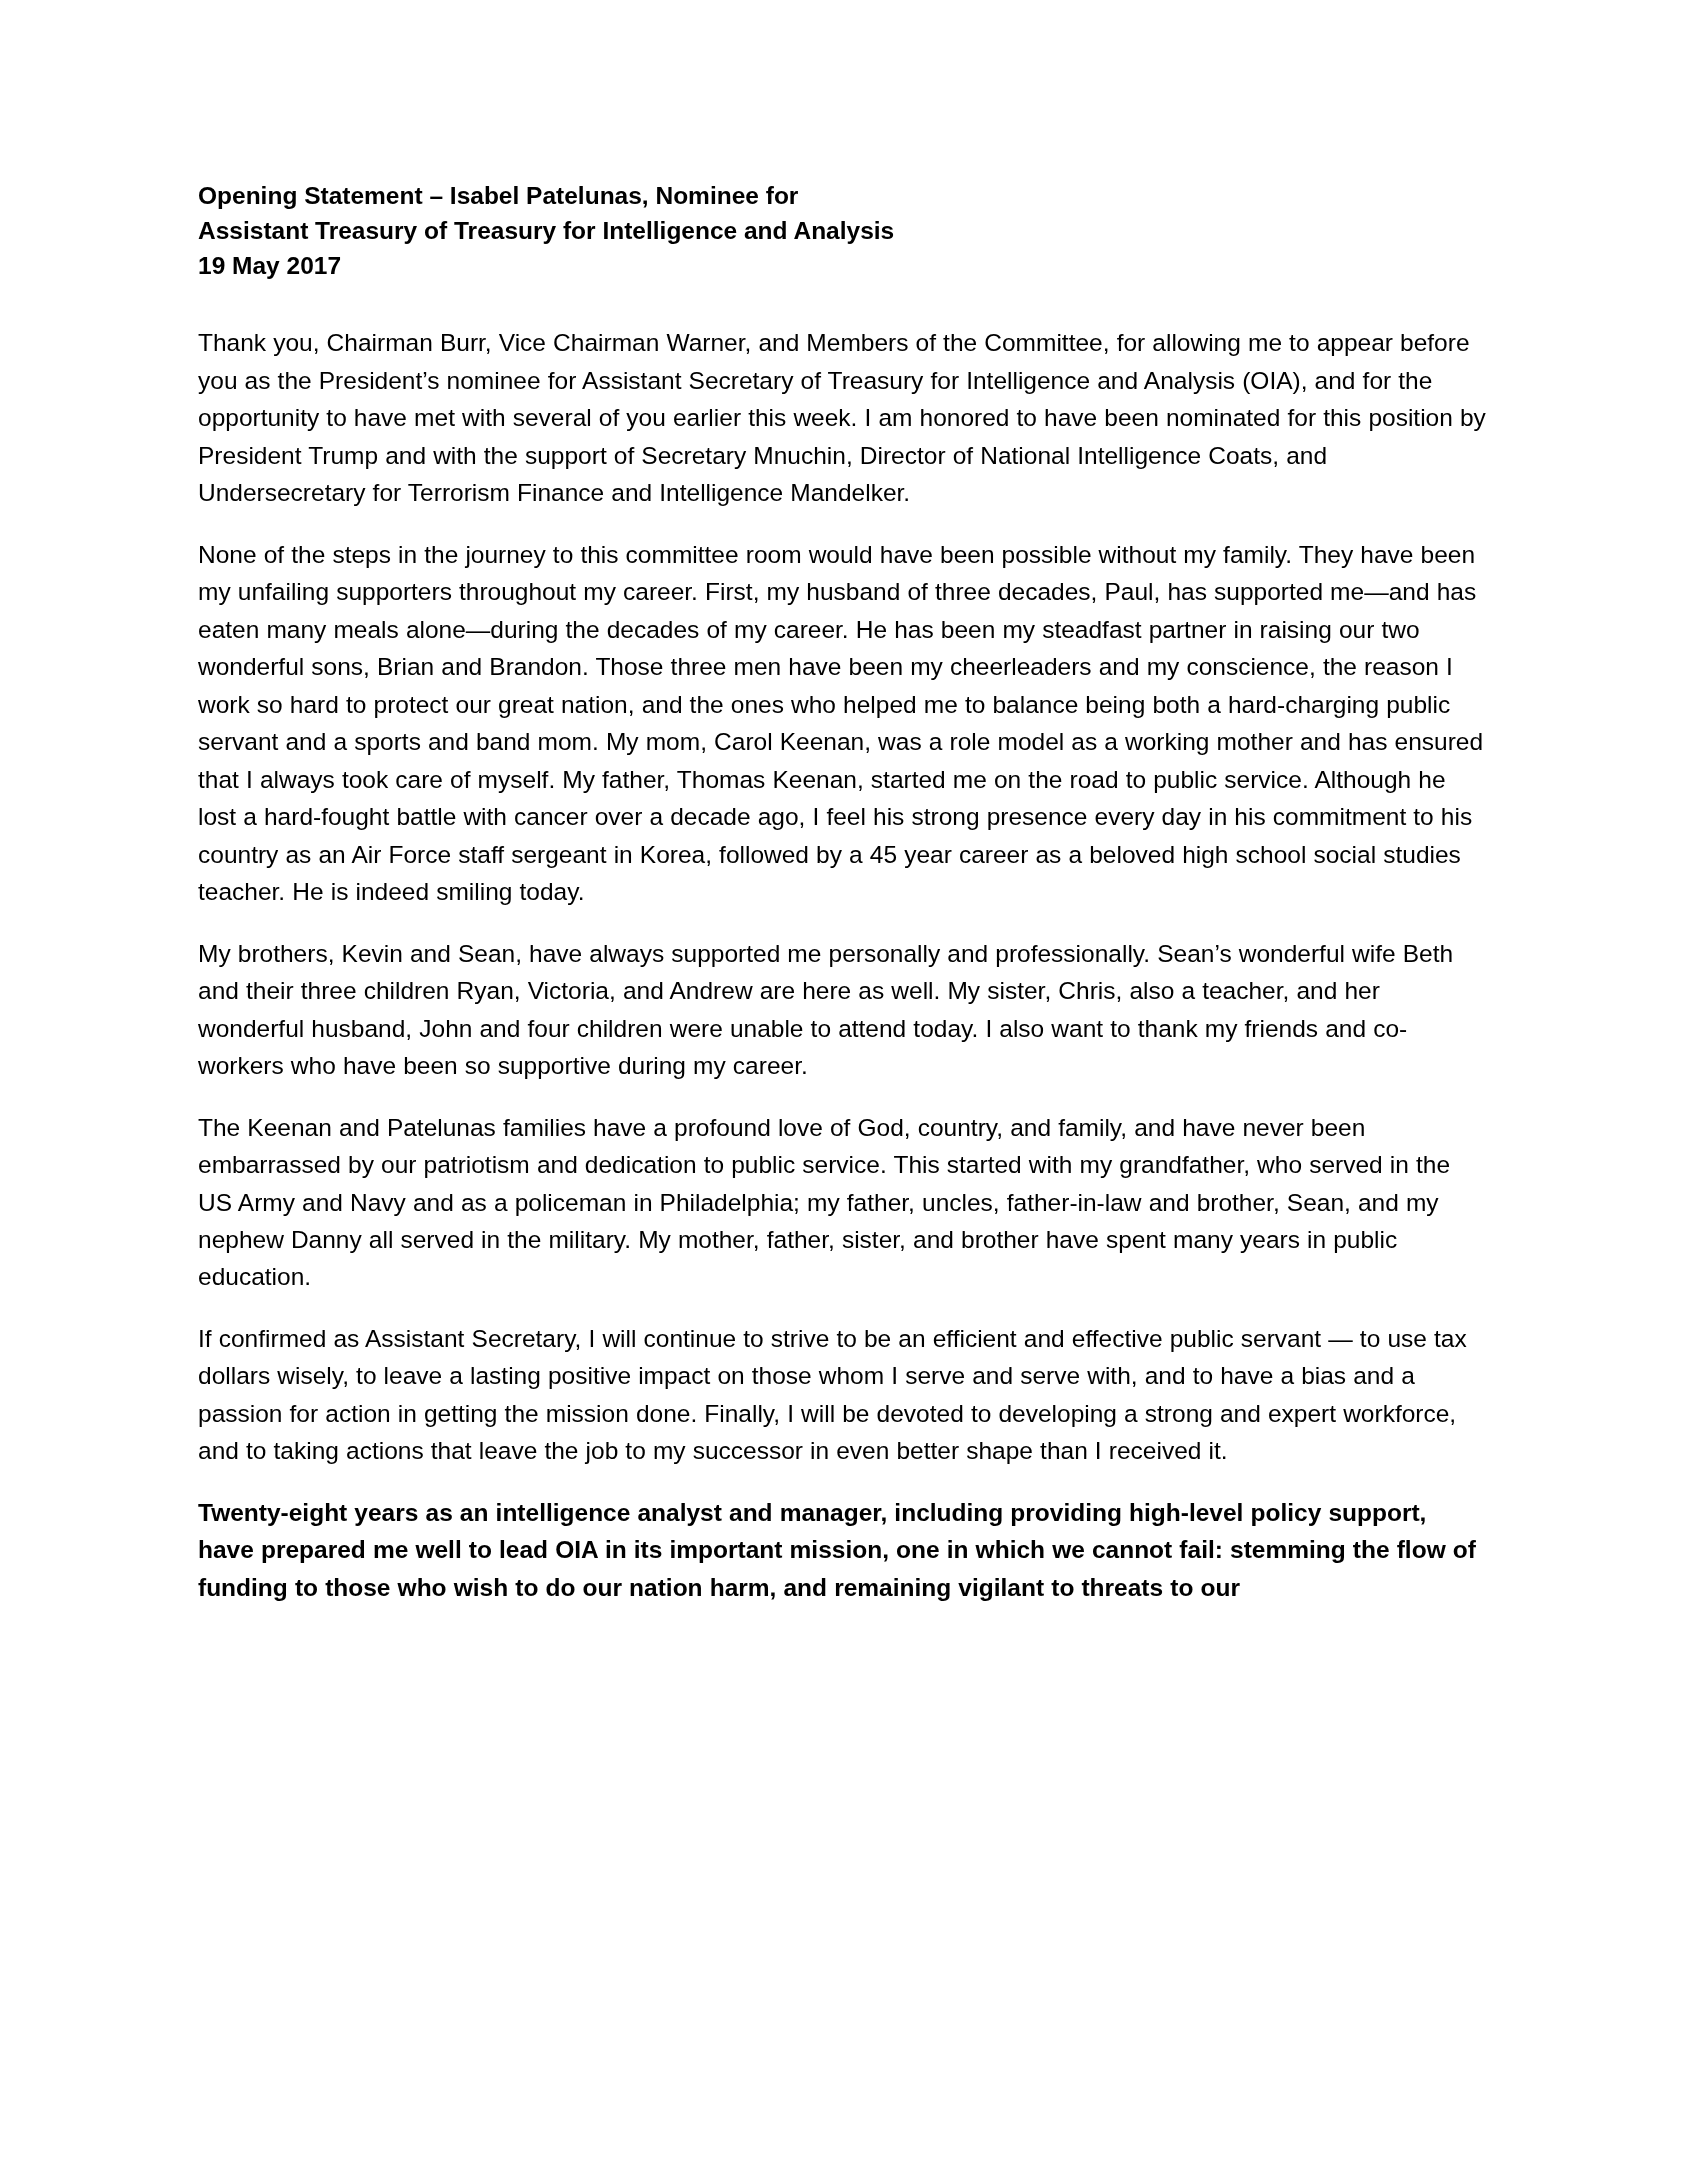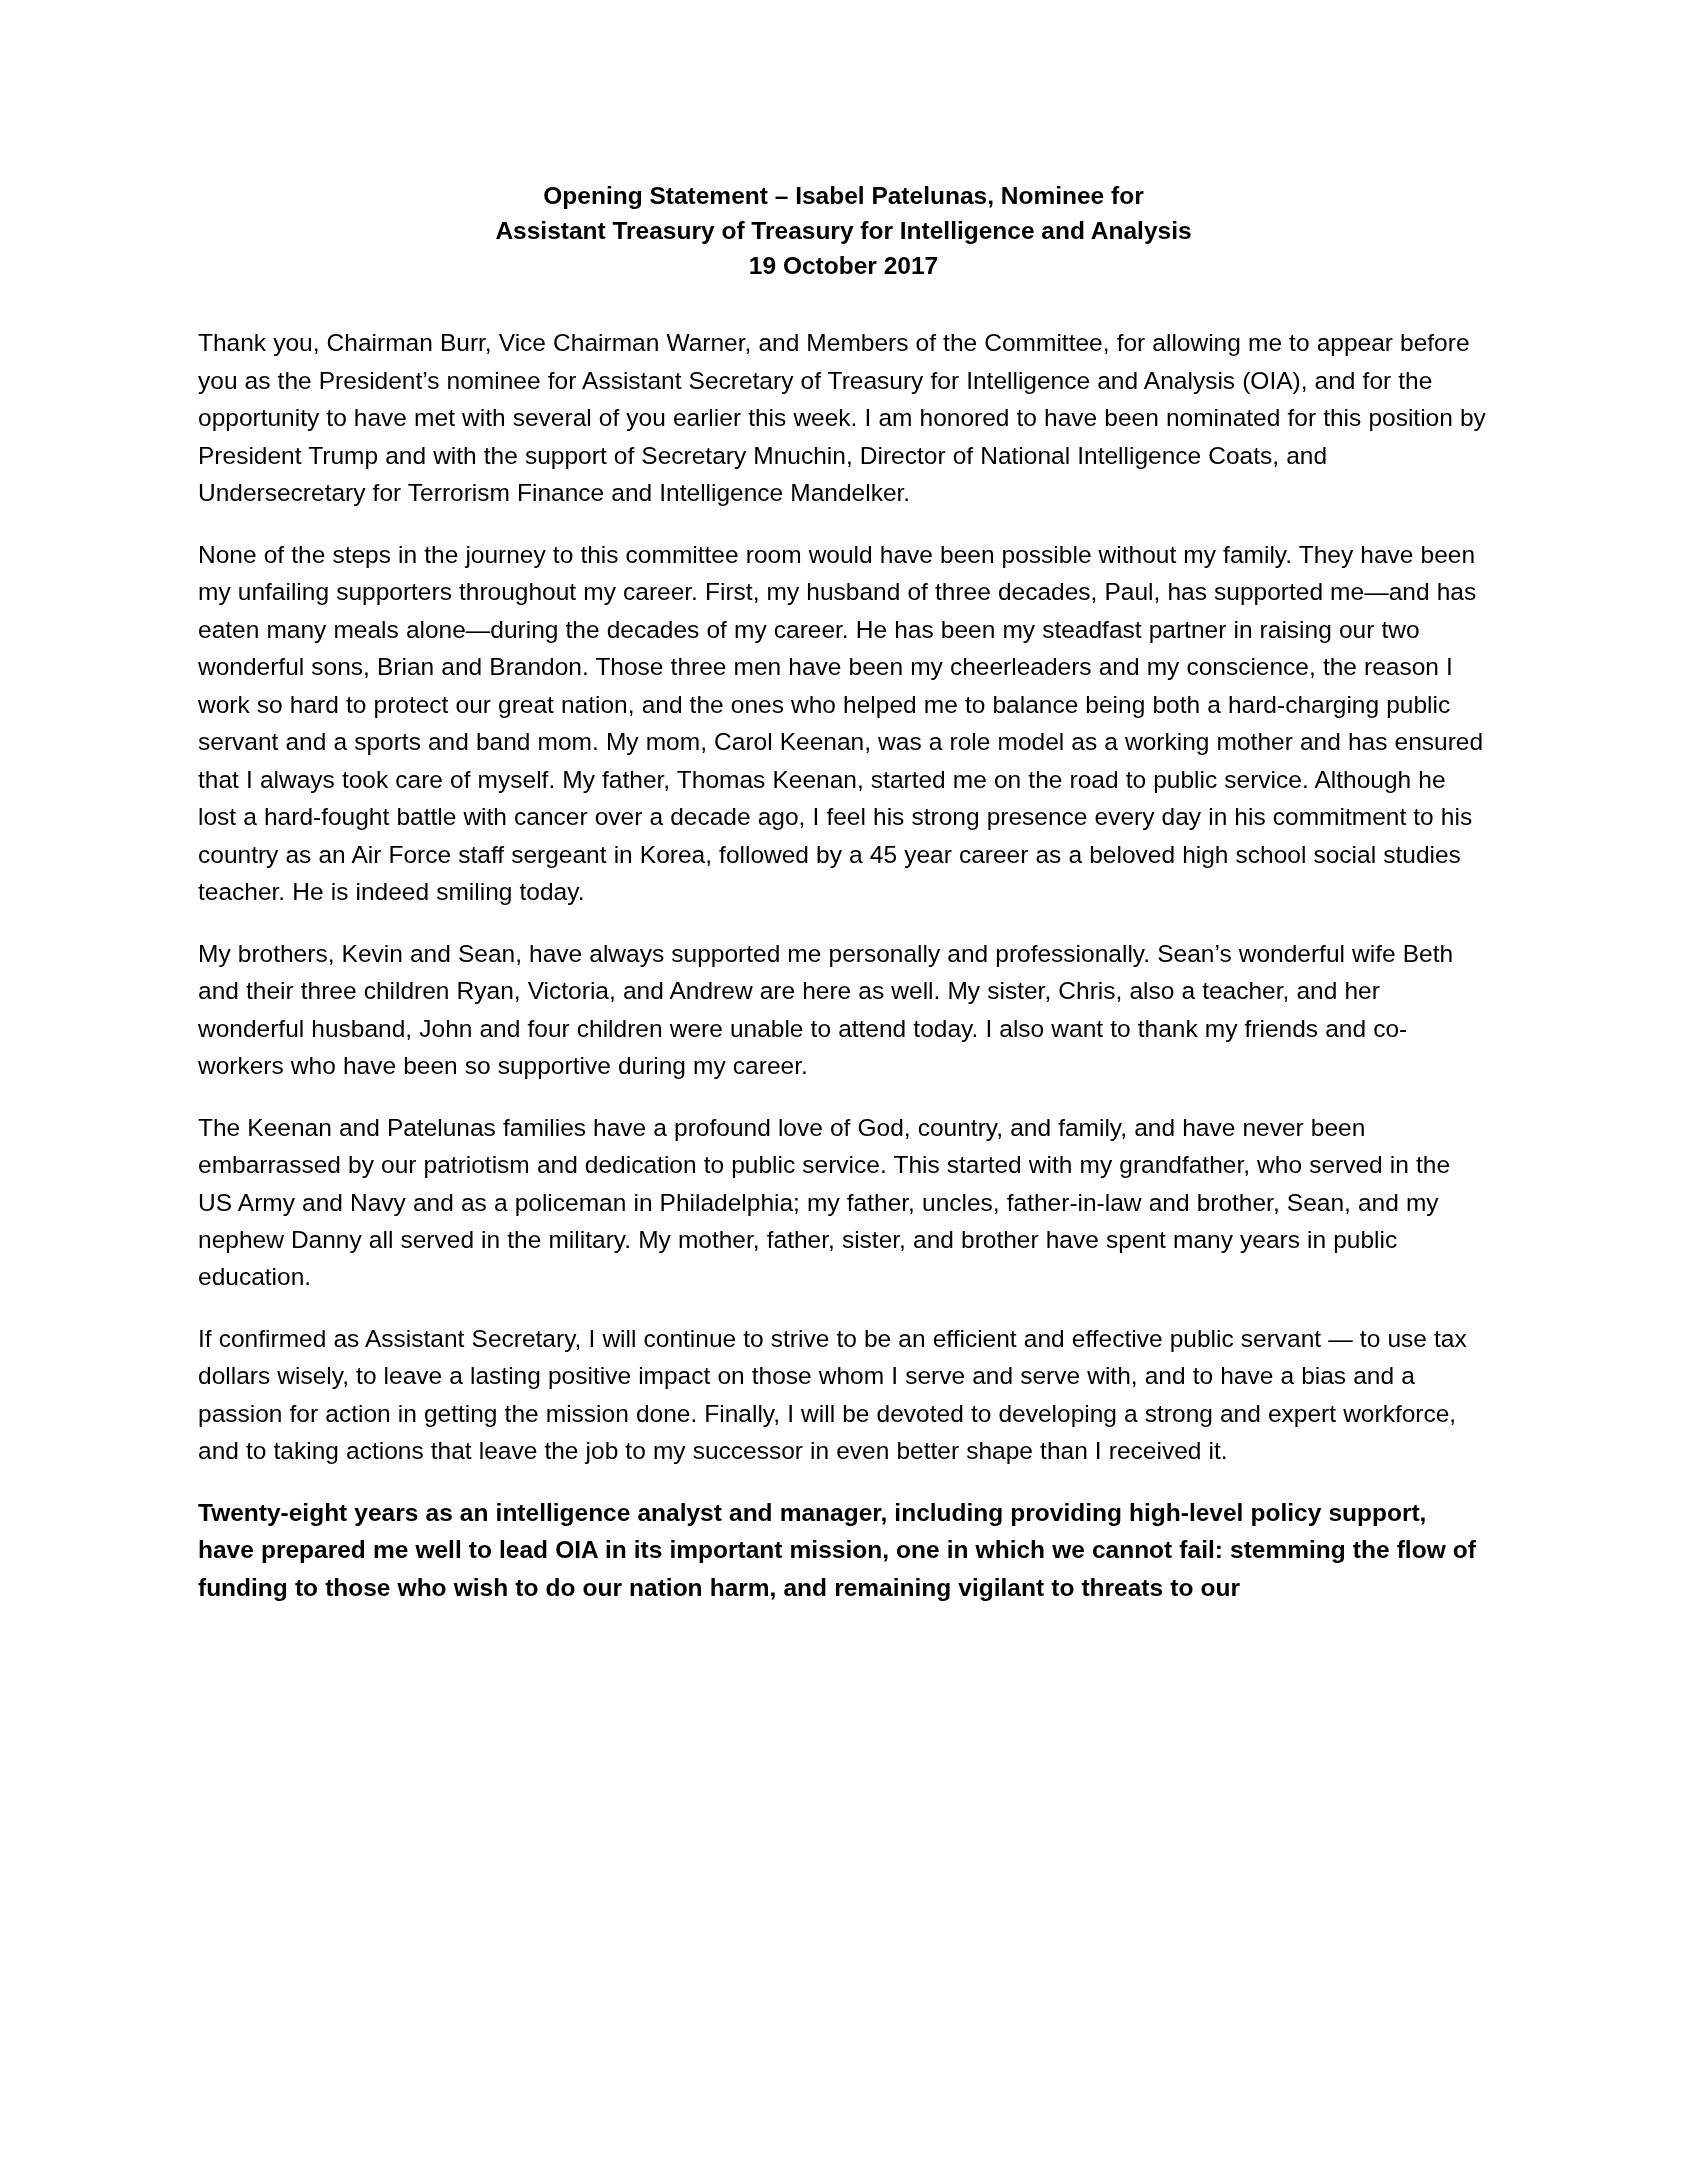--- a/index.html
+++ b/index.html
@@ -16,21 +16,20 @@
   }
   .page {
     position: relative;
     width: 1687px;
     height: 2183px;
     box-sizing: border-box;
     padding: 179px 198px 132px 198px;
     background: #ffffff;
   }
   .doc-title {
-    text-align: center;
     font-weight: bold;
     font-size: 24.5px;
     line-height: 1.42;
     margin: 0 0 0 0;
   }
   .doc-title .title-line {
     display: block;
   }
   .body-block {
     margin-top: 41px;
@@ -48,21 +47,21 @@
   }
 </style>
 </head>
 <body>
 
 <div class="page">
 
   <div class="doc-title">
     <span class="title-line">Opening Statement – Isabel Patelunas, Nominee for</span>
     <span class="title-line">Assistant Treasury of Treasury for Intelligence and Analysis</span>
-    <span class="title-line">19 October 2017</span>
+    <span class="title-line">19 May 2017</span>
   </div>
 
   <div class="body-block">
     <p class="para">Thank you, Chairman Burr, Vice Chairman Warner, and Members of the Committee, for allowing me to appear before you as the President’s nominee for Assistant Secretary of Treasury for Intelligence and Analysis (OIA), and for the opportunity to have met with several of you earlier this week.  I am honored to have been nominated for this position by President Trump and with the support of Secretary Mnuchin, Director of National Intelligence Coats, and Undersecretary for Terrorism Finance and Intelligence Mandelker.</p>
     <p class="para">None of the steps in the journey to this committee room would have been possible without my family.  They have been my unfailing supporters throughout my career.  First, my husband of three decades, Paul, has supported me—and has eaten many meals alone—during the decades of my career. He has been my steadfast partner in raising our two wonderful sons, Brian and Brandon.  Those three men have been my cheerleaders and my conscience, the reason I work so hard to protect our great nation, and the ones who helped me to balance being both a hard-charging public servant and a sports and band mom.  My mom, Carol Keenan, was a role model as a working mother and has ensured that I always took care of myself.  My father, Thomas Keenan, started me on the road to public service.  Although he lost a hard-fought battle with cancer over a decade ago, I feel his strong presence every day in his commitment to his country as an Air Force staff sergeant in Korea, followed by a 45 year career as a beloved high school social studies teacher.  He is indeed smiling today.</p>
     <p class="para">My brothers, Kevin and Sean, have always supported me personally and professionally.  Sean’s wonderful wife Beth and their three children Ryan, Victoria, and Andrew are here as well.  My sister, Chris, also a teacher, and her wonderful husband, John and four children were unable to attend today.  I also want to thank my friends and co-workers who have been so supportive during my career.</p>
     <p class="para">The Keenan and Patelunas families have a profound love of God, country, and family, and have never been embarrassed by our patriotism and dedication to public service.  This started with my grandfather, who served in the US Army and Navy and as a policeman in Philadelphia; my father, uncles, father-in-law and brother, Sean, and my nephew Danny all served in the military.  My mother, father, sister, and brother have spent many years in public education.</p>
     <p class="para">If confirmed as Assistant Secretary, I will continue to strive to be an efficient and effective public servant — to  use tax dollars wisely, to leave a lasting positive impact on those whom I serve and serve with, and to have a bias and a passion for action in getting the mission done.  Finally, I will be devoted to developing a strong and expert workforce, and to taking actions that leave the job to my successor in even better shape than I received it.</p>
     <p class="para">Twenty-eight years as an intelligence analyst and manager, including providing high-level policy support, have prepared me well to lead OIA in its important mission, one in which we cannot fail:  stemming the flow of funding to those who wish to do our nation harm, and remaining vigilant to threats to our</p>
   </div>

